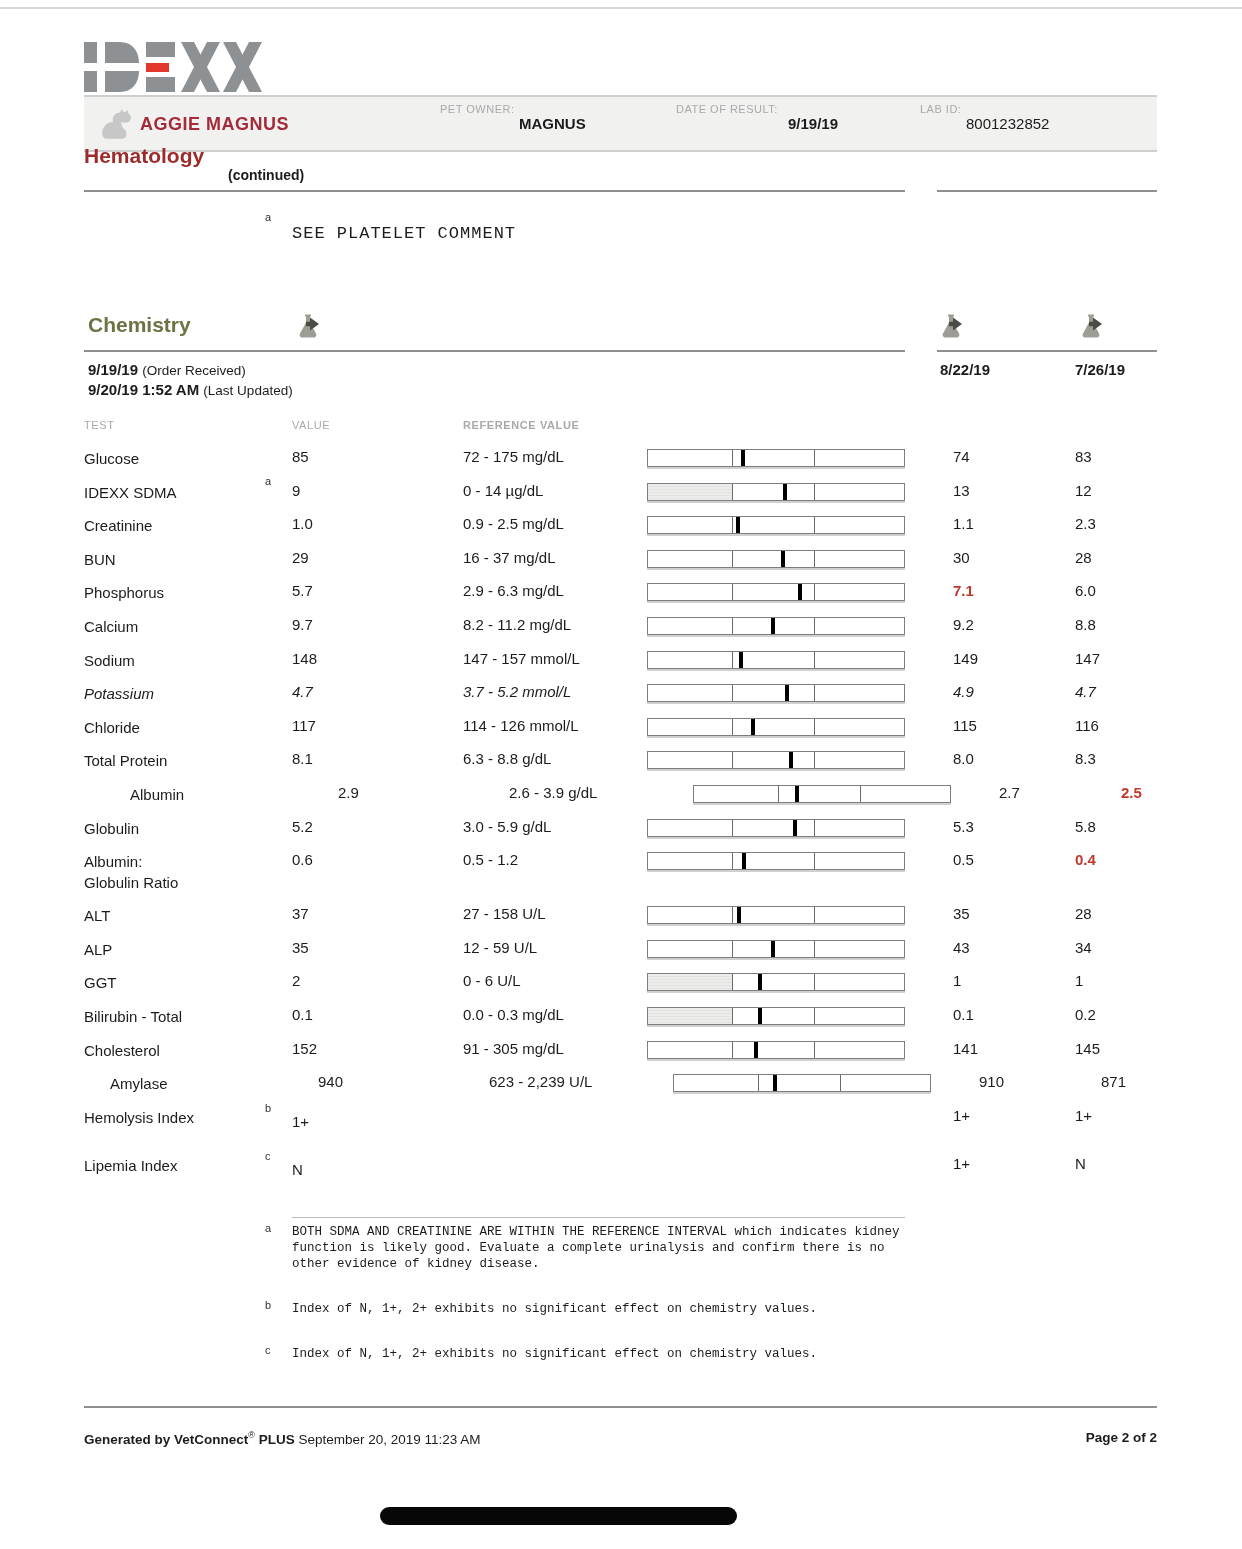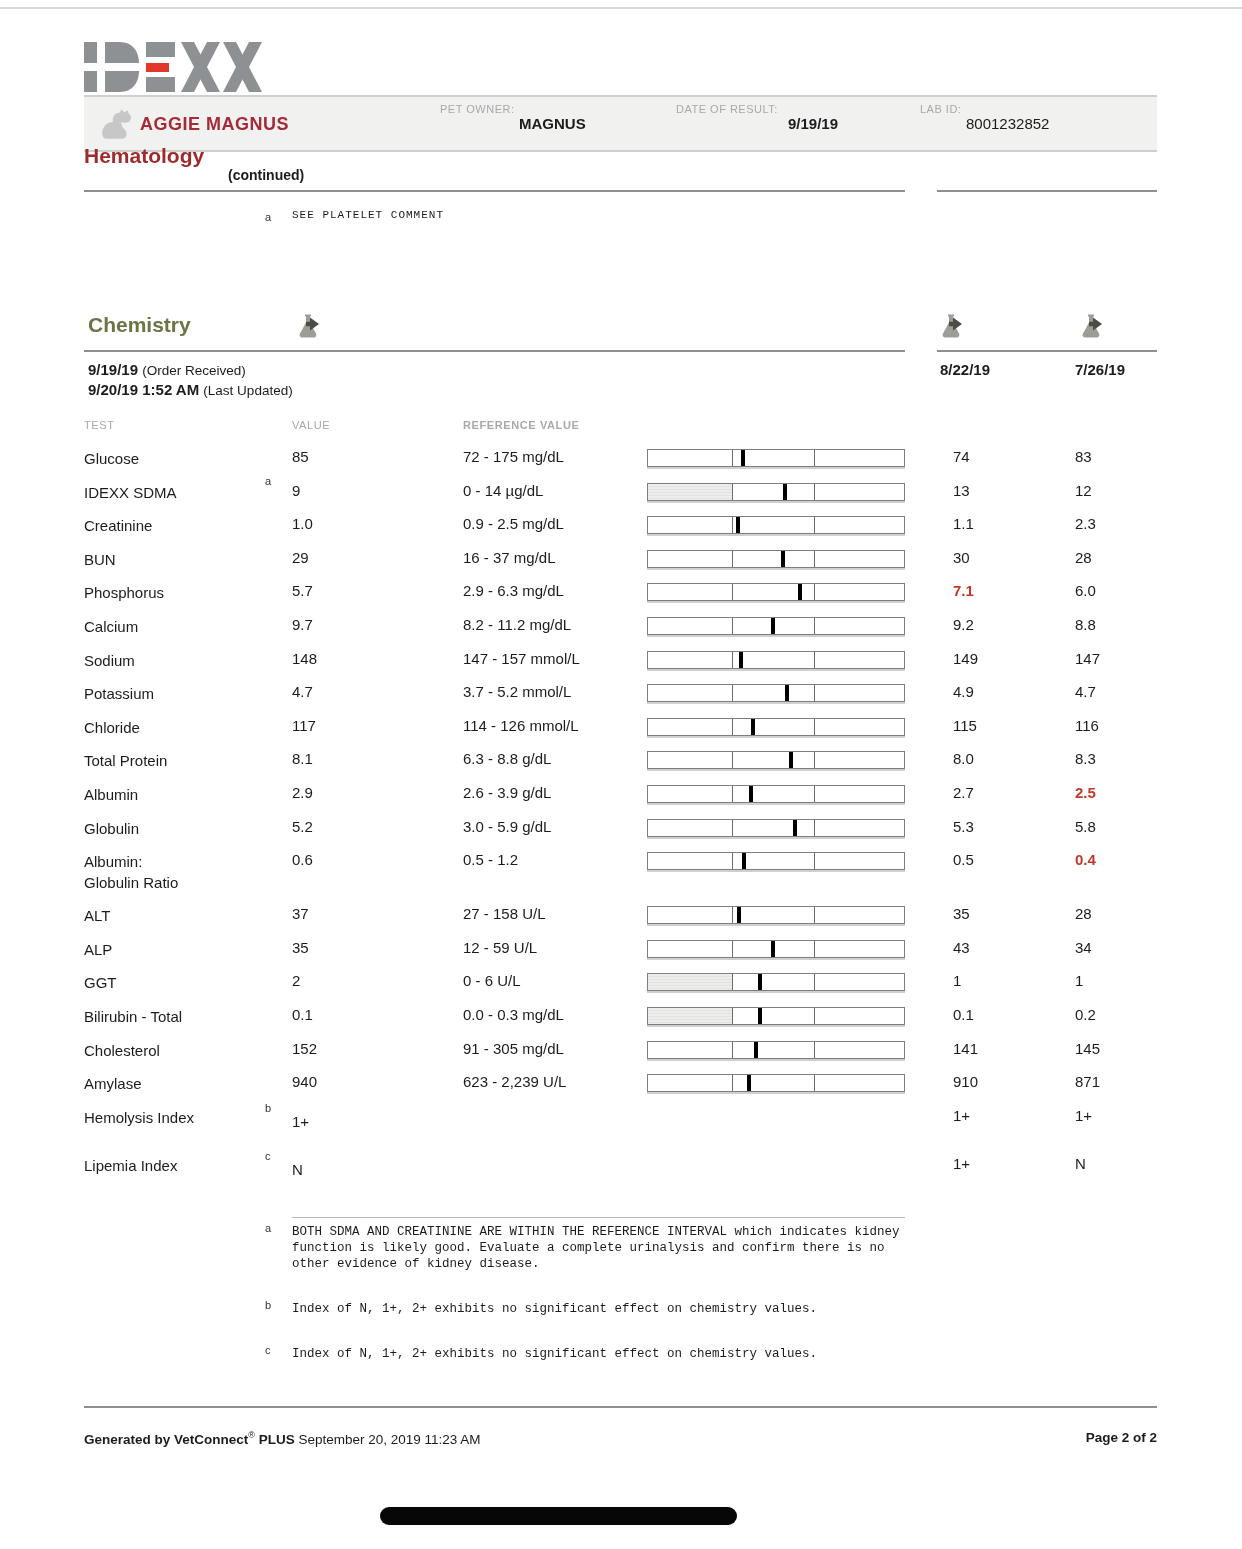--- a/index.html
+++ b/index.html
@@ -18,21 +18,21 @@
   .bold{font-weight:bold;}
 
   
   .sec-title{position:absolute;font-size:21px;font-weight:bold;}
   .hem-title{left:84px;top:144px;color:var(--heading-red);}
   .hem-sub{position:absolute;left:228px;top:167px;font-size:14px;font-weight:bold;color:#1c1c1c;}
   .chem-title{left:88px;top:313px;color:var(--olive);}
   .rule{position:absolute;height:2px;background:#8f8f8f;}
   .mono{font-family:"Liberation Mono","DejaVu Sans Mono",monospace;}
   .note-sup{position:absolute;left:265px;top:211px;font-size:11px;color:#333;}
-  .note-txt{position:absolute;left:292px;top:209px;font-size:11px;letter-spacing:1px;color:#1c1c1c;}
+  .note-txt{position:absolute;left:292px;top:224px;font-size:17px;letter-spacing:1px;color:#1c1c1c;}
 
   .flask{position:absolute;width:26px;height:27px;}
 
   .odate{position:absolute;left:88px;font-size:15px;color:#1c1c1c;}
   .odate .lbl{font-weight:normal;font-size:13.5px;}
   .histdate{position:absolute;top:361px;font-size:15px;font-weight:bold;color:#1c1c1c;}
 
   .colhdr{position:absolute;top:419px;font-size:11px;color:#a9a9a9;letter-spacing:.6px;}
 
   
@@ -257,21 +257,21 @@
       <span class="c-ref">147 - 157 mmol/L</span>
       <div class="c-bar">
 
         <i class="d d1"></i>
         <i class="d d2"></i>
         <i class="mk" style="left: 36.2%;"></i>
       </div>
       <span class="c-hist1 c-hist">149</span>
       <span class="c-hist2 c-hist">147</span>
     </div>
-      <div class="crow" style="height: 33.6px;">
+      <div class="crow" style="height: 33.6px; font-style: italic;">
       <div class="c-name">
           <span class="l1">Potassium</span>
         </div>
       <span class="c-sup"></span>
       <span class="c-result">4.7</span>
       <span class="c-ref">3.7 - 5.2 mmol/L</span>
       <div class="c-bar">
 
         <i class="d d1"></i>
         <i class="d d2"></i>
@@ -305,21 +305,21 @@
       <span class="c-ref">6.3 - 8.8 g/dL</span>
       <div class="c-bar">
 
         <i class="d d1"></i>
         <i class="d d2"></i>
         <i class="mk" style="left: 56.04%;"></i>
       </div>
       <span class="c-hist1 c-hist">8.0</span>
       <span class="c-hist2 c-hist">8.3</span>
     </div>
-      <div class="crow" style="height: 33.6px;">
+      <div class="crow" style="height: 33.6px; margin-left: 46px;">
       <div class="c-name">
           <span class="l1">Albumin</span>
         </div>
       <span class="c-sup"></span>
       <span class="c-result">2.9</span>
       <span class="c-ref">2.6 - 3.9 g/dL</span>
       <div class="c-bar">
 
         <i class="d d1"></i>
         <i class="d d2"></i>
@@ -434,21 +434,21 @@
       <span class="c-ref">91 - 305 mg/dL</span>
       <div class="c-bar">
 
         <i class="d d1"></i>
         <i class="d d2"></i>
         <i class="mk" style="left: 42.1215%;"></i>
       </div>
       <span class="c-hist1 c-hist">141</span>
       <span class="c-hist2 c-hist">145</span>
     </div>
-      <div class="crow" style="height: 33.6px;">
+      <div class="crow" style="height: 33.6px; margin-left: 26px;">
       <div class="c-name">
           <span class="l1">Amylase</span>
         </div>
       <span class="c-sup"></span>
       <span class="c-result">940</span>
       <span class="c-ref">623 - 2,239 U/L</span>
       <div class="c-bar">
 
         <i class="d d1"></i>
         <i class="d d2"></i>

